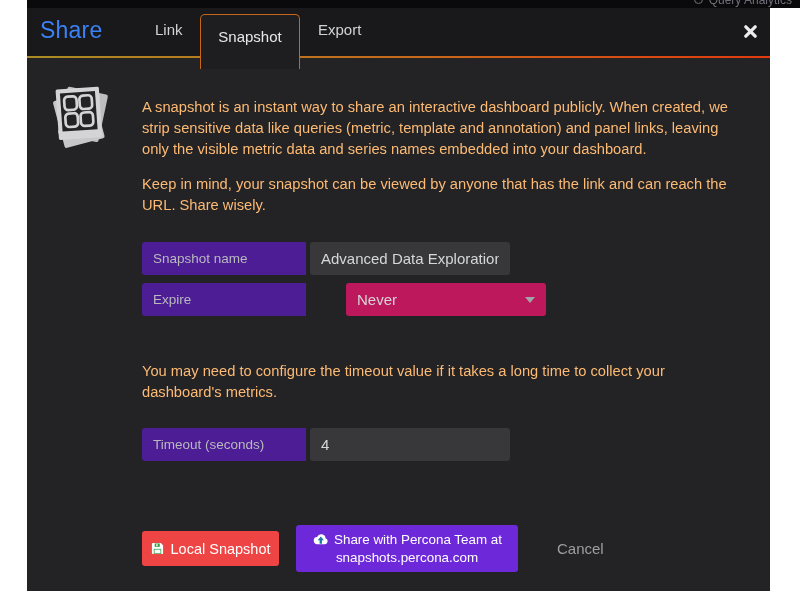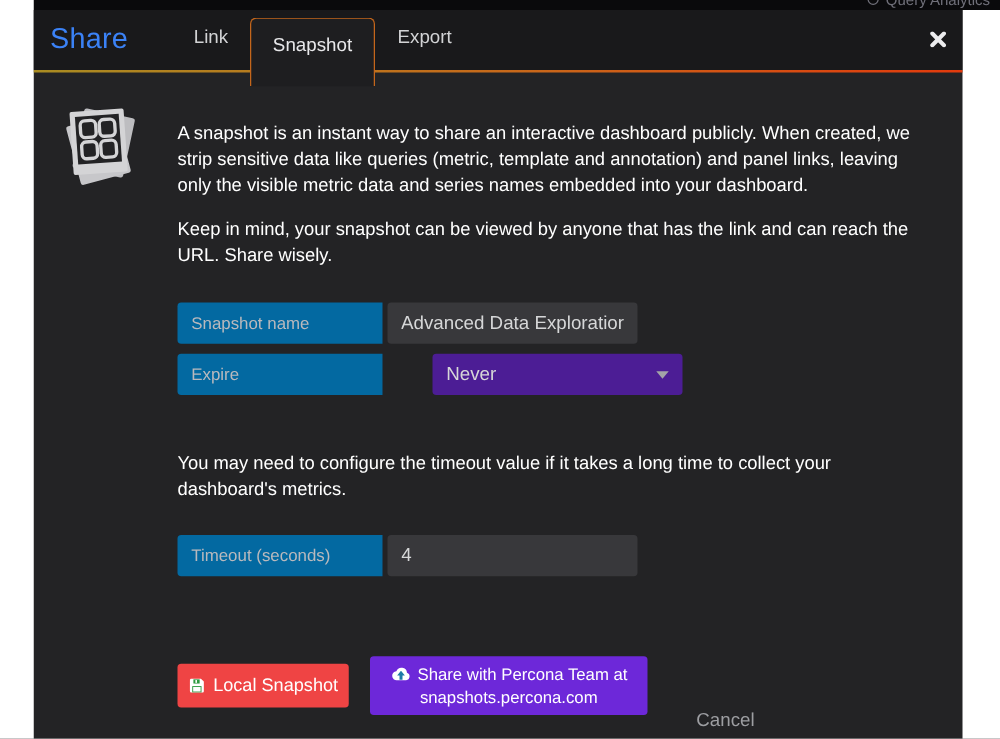--- a/index.html
+++ b/index.html
@@ -59,44 +59,44 @@
   }
   .close-btn{
     position:absolute;right:12px;top:15px;width:16px;height:16px;
     display:flex;align-items:center;justify-content:center;cursor:pointer;
   }
   
   .modal-body{position:absolute;left:0;top:50px;width:100%;height:533px;}
   .snap-icon{position:absolute;left:25px;top:27px;width:58px;height:64px;}
   .para{
     position:absolute;left:115px;width:600px;
-    font-size:14.7px;line-height:21px;color:#ffffff;
+    font-size:14.7px;line-height:21px;color:#fdba74;
   }
   .para-desc{top:39px;}
   .para-warn{top:116px;}
   .para-note{top:303px;}
   .form-row{position:absolute;left:115px;display:flex;align-items:stretch;}
   .row-name{top:184px;}
   .row-expire{top:225px;gap:36px;}
   .row-timeout{top:370px;}
   .form-label{
     width:164px;height:33px;box-sizing:border-box;
-    background:#0369a1;color:#b9b9bd;font-size:13.5px;
+    background:#4c1d95;color:#b9b9bd;font-size:13.5px;
     display:flex;align-items:center;padding-left:11px;
     border-radius:3px 0 0 3px;margin-right:4px;flex:0 0 auto;
   }
   .form-input{
     width:200px;height:33px;box-sizing:border-box;
     background:#38383b;border:none;outline:none;
     color:#d6d7d8;font-size:15px;padding:0 11px;
     border-radius:3px;font-family:"Liberation Sans",sans-serif;
   }
   .form-select{
     position:relative;width:200px;height:33px;box-sizing:border-box;
-    background:#4c1d95;color:#d6d7d8;font-size:15px;
+    background:#be185d;color:#d6d7d8;font-size:15px;
     display:flex;align-items:center;padding:0 11px;
     border-radius:3px;cursor:pointer;
   }
   .caret-down{
     position:absolute;right:11px;top:14px;width:0;height:0;
     border-left:5px solid transparent;border-right:5px solid transparent;
     border-top:6px solid #a3a4a8;
   }
   
   .btn{border:none;border-radius:3px;cursor:pointer;color:#ffffff;
@@ -109,21 +109,20 @@
   .btn-share{
     position:absolute;left:269px;top:467px;width:222px;height:47px;
     background:#6d28d9;font-size:13.4px;line-height:18px;
     text-align:center;padding:0 10px;box-sizing:border-box;
   }
   .btn-share svg{vertical-align:-2px;margin-right:5px;}
   .btn-cancel{
     position:absolute;left:524px;top:481px;background:none;border:none;
     color:#9d9ea2;font-size:15px;cursor:pointer;
     font-family:"Liberation Sans",sans-serif;
-    margin-top:28px;
   }
 </style>
 </head>
 <body>
 
 <div class="topbar">
   <div class="topbar-link">
     <span class="ga-icon"></span>
     <span>Query Analytics</span>
   </div>

